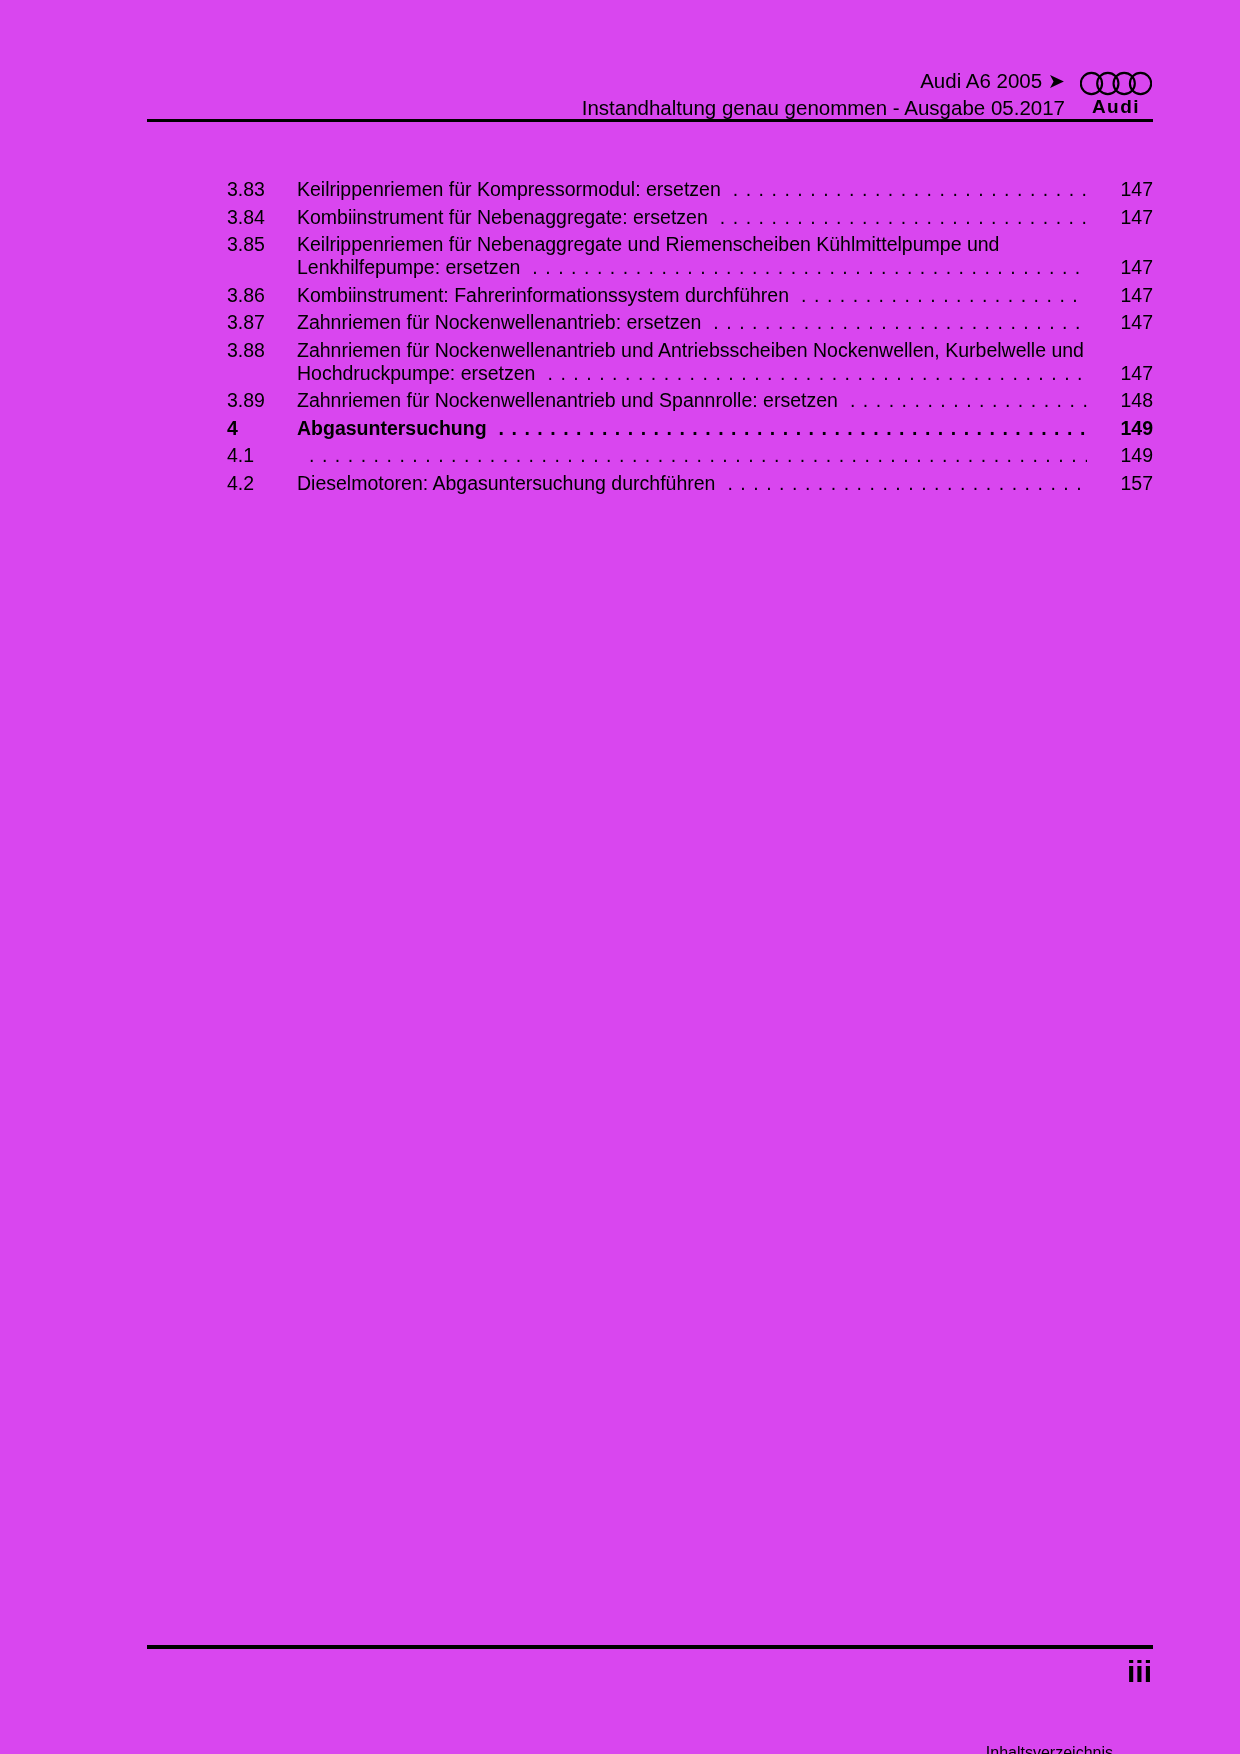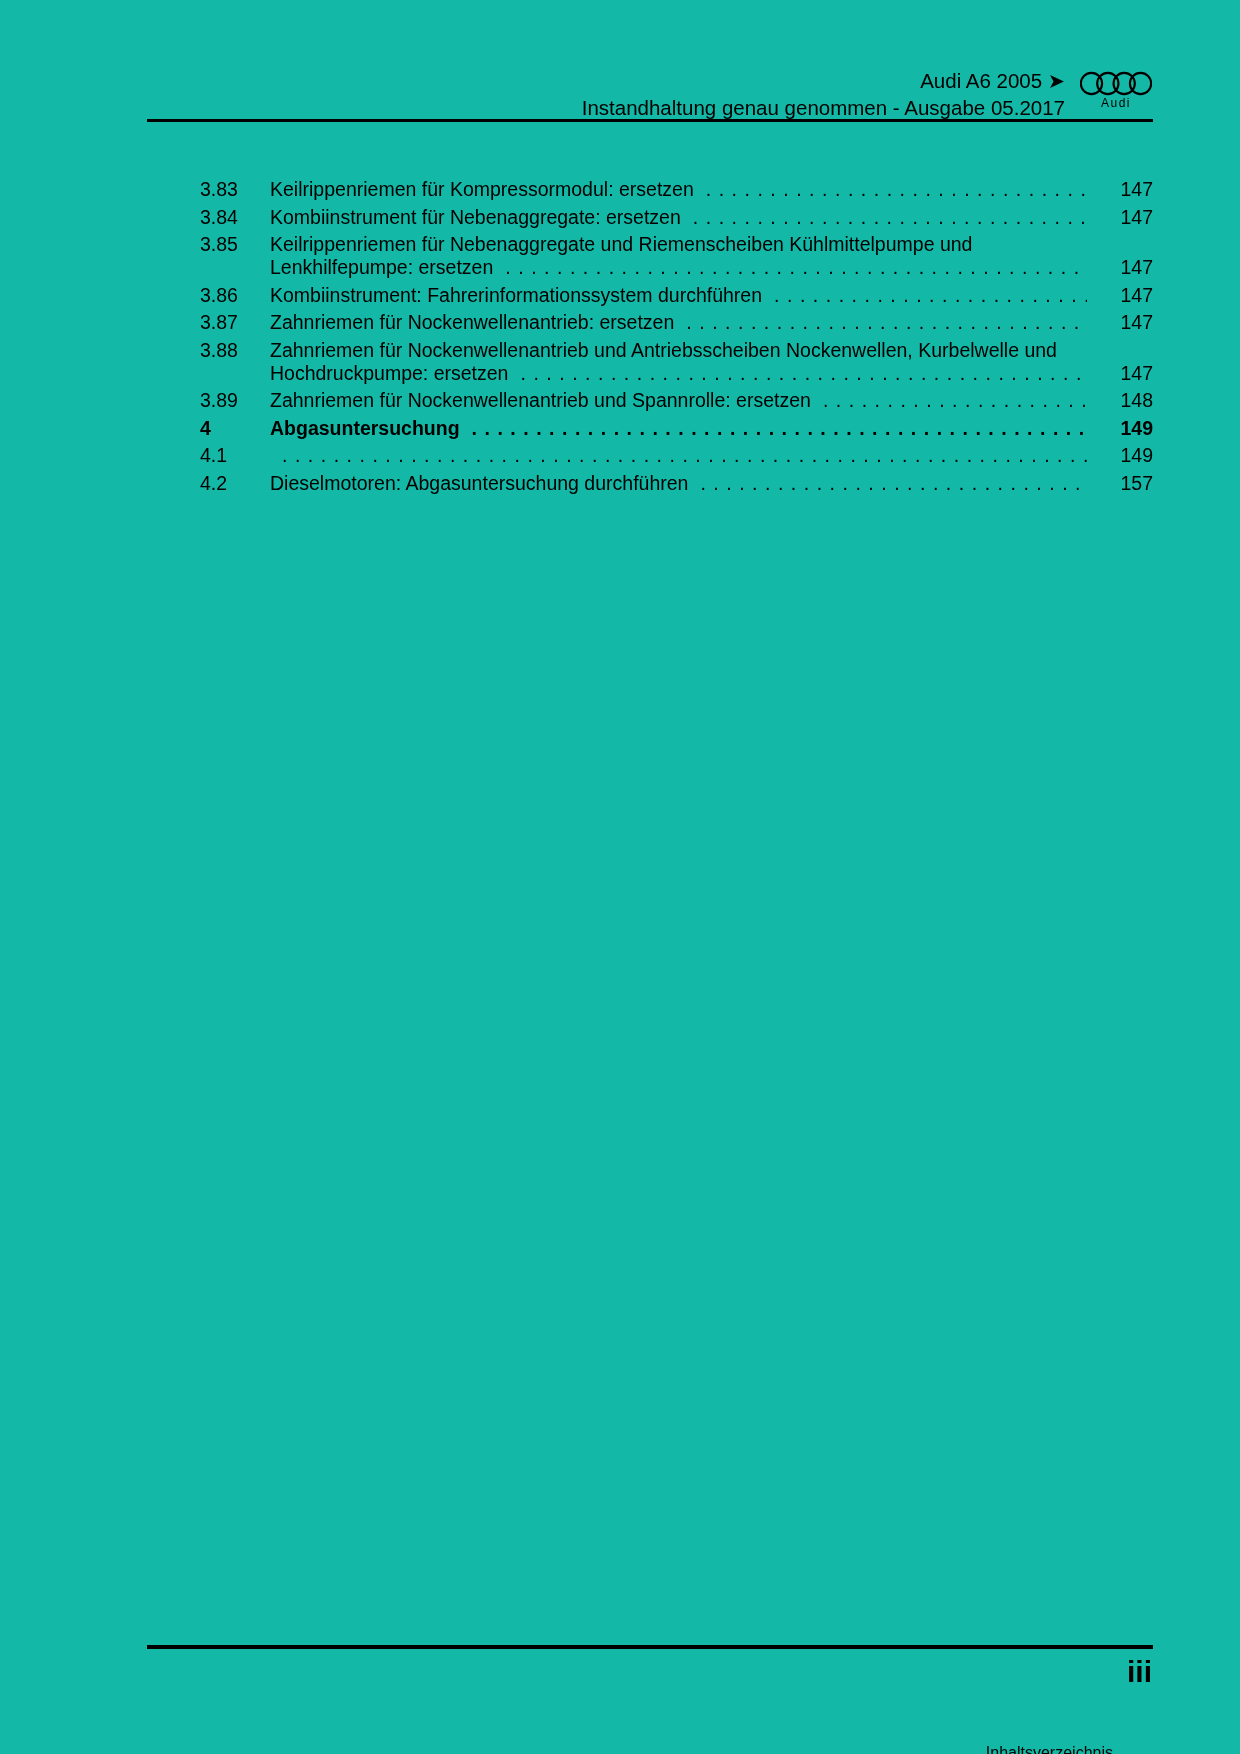--- a/index.html
+++ b/index.html
@@ -1,21 +1,21 @@
 <!DOCTYPE html>
 <html><head>
 <meta charset="utf-8">
 <title>Document</title>
 <style>
   html,body { margin:0; padding:0; background:#e8e8e8; }
   .page {
     position: relative;
     width: 1240px;
     height: 1754px;
-    background: #14b8a6;
+    background: #d946ef;
     font-family: "Liberation Sans", sans-serif;
     color: #000;
     margin: 0 auto;
     overflow: hidden;
   }
 
   
   .header-text {
     position: absolute;
     top: 67px;
@@ -27,41 +27,41 @@
   }
   .brand {
     position: absolute;
     top: 71px;
     right: 86px;
     width: 76px;
     text-align: center;
   }
   .brand svg { display:block; margin: 0 auto; }
   .wordmark {
-    font-weight: normal;
-    font-size: 12px;
+    font-weight: bold;
+    font-size: 19px;
     letter-spacing: 1.5px;
     margin-top: 0px;
   }
   .rule { position: absolute; background: #000; }
   .header-rule { left: 147px; top: 119px; width: 1006px; height: 3px; }
 
   
   .toc {
     position: absolute;
     left: 147px;
     top: 178px;
     width: 1006px;
     font-size: 19.5px;
     line-height: 23px;
   }
   .entry { margin-bottom: 4.5px; }
   .entry.bold { font-weight: bold; }
   .lrow { display: flex; align-items: baseline; }
-  .num  { flex: 0 0 70px; margin-left: 53px; }
+  .num  { flex: 0 0 70px; margin-left: 80px; }
   .title { flex: 0 0 auto; white-space: nowrap; }
   .leader {
     flex: 1 1 0;
     min-width: 0;
     overflow: hidden;
     white-space: nowrap;
     margin: 0 16px 0 12px;
   }
   .leader::before {
     content: "........................................................................................................................";

